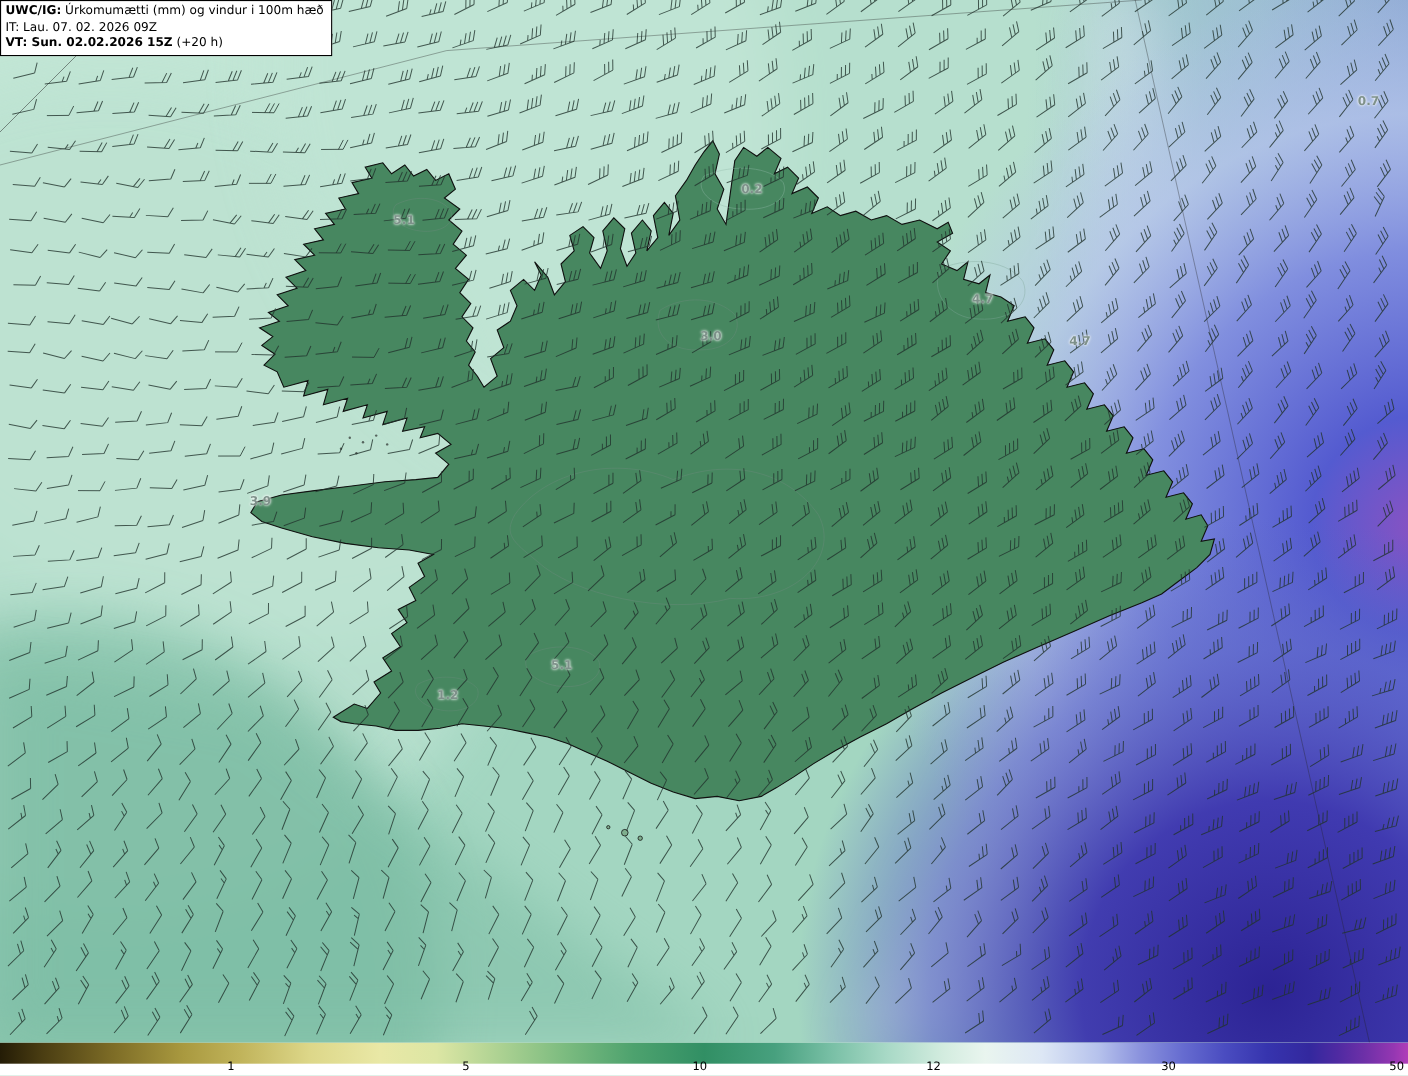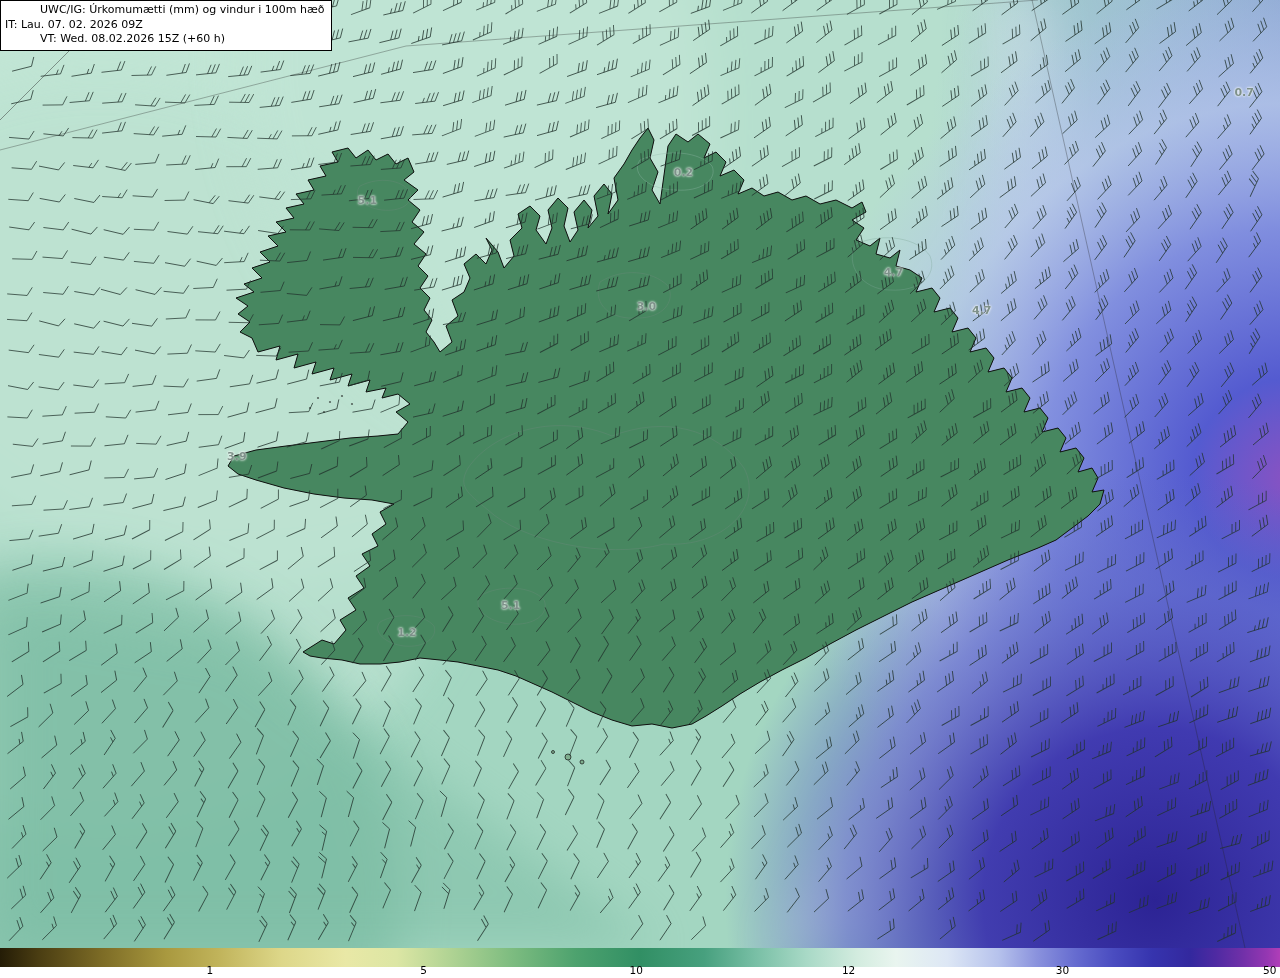--- a/index.html
+++ b/index.html
@@ -2,21 +2,21 @@
 <html><head>
 <meta charset="utf-8">
 <style>
   html,body{margin:0;padding:0;background:#ffffff;}
   .stage{position:relative;width:1280px;height:978px;overflow:hidden;
          font-family:"DejaVu Sans","Liberation Sans",sans-serif;background:#a3d6c1;}
   .map-area{position:absolute;top:0;left:0;width:1280px;height:948px;}
   #map-svg{position:absolute;top:0;left:0;}
   .title-box{position:absolute;top:0;left:0;z-index:6;background:#ffffff;border:1px solid #000;
              padding:2px 7px 3px 4px;font-size:11px;line-height:1.32;color:#000;white-space:nowrap;}
-  .b{font-weight:normal;margin-left:35px;}
+  .b{font-weight:bold;}
   #contour-labels{position:absolute;top:0;left:0;width:100%;height:100%;z-index:4;pointer-events:none;}
   .contour-label{position:absolute;transform:translate(-50%,-50%);font-size:11px;color:#7e918a;
                  text-shadow:0 0 2px rgba(255,255,255,.95),0 0 3px rgba(255,255,255,.85);font-weight:bold;}
   .colorbar{position:absolute;left:0;top:948px;width:1280px;height:30px;background:#ffffff;}
   #cb-gradient{width:100%;height:19px;}
   #cb-labels{position:relative;width:100%;height:11px;}
   .cb-tick{position:absolute;top:-2px;transform:translateX(-50%);font-size:10.5px;color:#000;line-height:1;}
 </style>
 </head>
 <body>
@@ -1415,21 +1415,21 @@
         <span class="contour-label" style="left: 76.7%; top: 32.7032%;">4.7</span>
         <span class="contour-label" style="left: 18.5%; top: 48.0747%; text-align: center;">3.9</span>
         <span class="contour-label" style="left: 39.9%; top: 63.8589%;">5.1</span>
         <span class="contour-label" style="left: 31.8%; top: 66.6443%;">1.2</span>
         <span class="contour-label" style="left: 97.2%; top: 9.69747%;">0.7</span>
       </div>
 
     <div class="title-box">
       <div><span class="b">UWC/IG:</span><span> Úrkomumætti (mm) og vindur i 100m hæð</span></div>
       <div>IT: Lau. 07. 02. 2026 09Z</div>
-      <div><span class="b">VT: Wed. 08.02.2026 15Z</span><span> (+60 h)</span></div>
+      <div><span class="b">VT: Sun. 02.02.2026 15Z</span><span> (+20 h)</span></div>
     </div>
   </div>
 
   <div class="colorbar">
     <div id="cb-gradient" style="background: linear-gradient(to right, rgb(36, 28, 6) 0%, rgb(74, 61, 18) 3%, rgb(125, 108, 38) 8%, rgb(169, 153, 63) 13%, rgb(192, 179, 90) 17%, rgb(221, 215, 137) 22%, rgb(233, 232, 166) 27%, rgb(220, 230, 164) 31%, rgb(178, 212, 148) 35%, rgb(125, 188, 128) 40%, rgb(77, 162, 110) 45%, rgb(49, 143, 100) 50%, rgb(71, 160, 126) 55%, rgb(120, 191, 165) 59%, rgb(168, 217, 198) 63%, rgb(211, 236, 223) 67%, rgb(233, 245, 239) 70%, rgb(221, 231, 245) 74%, rgb(182, 194, 236) 78%, rgb(138, 146, 221) 81%, rgb(102, 108, 208) 84%, rgb(74, 76, 192) 87%, rgb(54, 52, 174) 90%, rgb(51, 40, 158) 93%, rgb(79, 42, 162) 95%, rgb(111, 48, 168) 97%, rgb(149, 55, 178) 99%, rgb(176, 62, 184) 100%);"></div>
     <div id="cb-labels">
         <span class="cb-tick" style="left: 16.4%;">1</span>
         <span class="cb-tick" style="left: 33.1%;">5</span>
         <span class="cb-tick" style="left: 49.7%;">10</span>
         <span class="cb-tick" style="left: 66.3%;">12</span>

